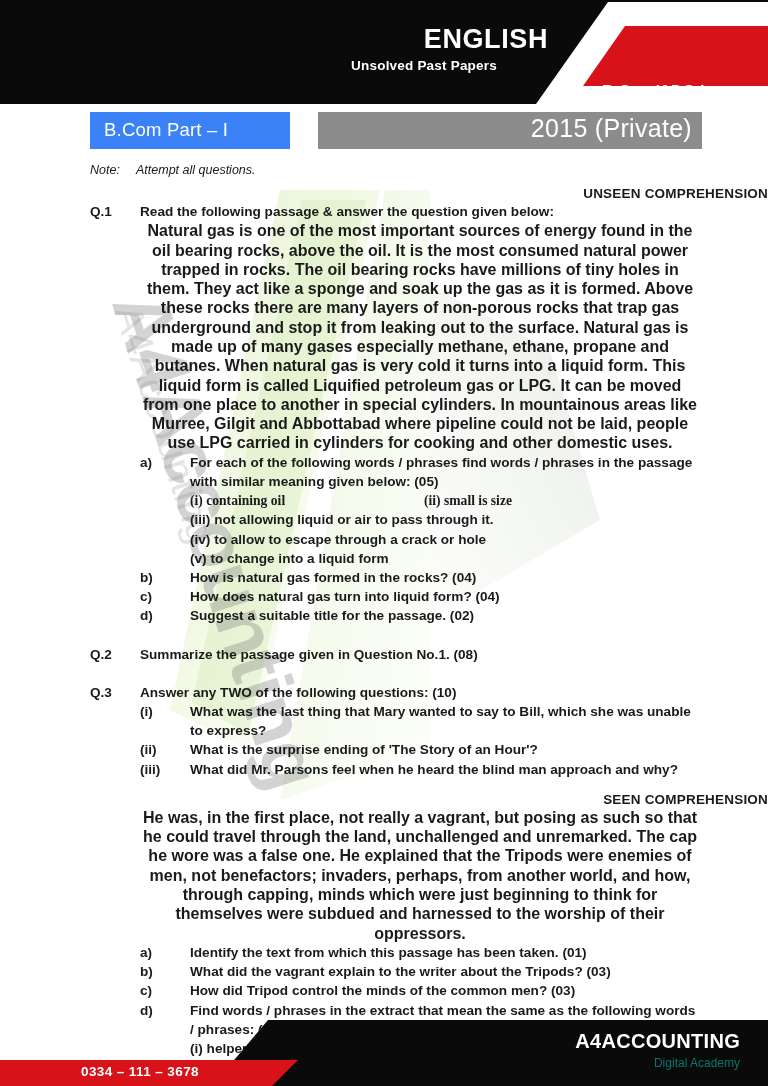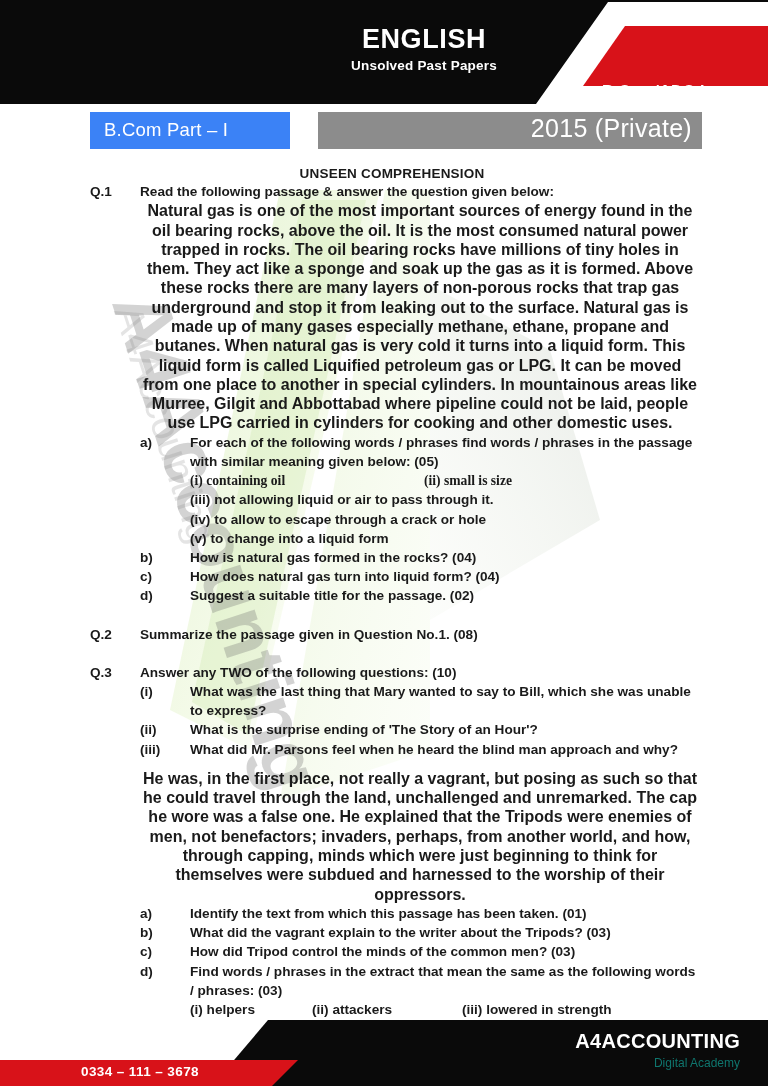--- a/index.html
+++ b/index.html
@@ -34,21 +34,21 @@
     position: absolute;
     left: 0; top: 0;
     width: 768px; height: 104px;
     background: #d81219;
     clip-path: polygon(625px 26px, 768px 26px, 768px 86px, 583px 86px);
   }
   .hdr-title {
     position: absolute;
     left: 300px; top: 25px;
     width: 248px;
-    text-align: center;
+    text-align: right;
     color: #ffffff;
     font-size: 27px;
     font-weight: bold;
     letter-spacing: 0.6px;
     line-height: 1.05;
   }
   .hdr-sub {
     position: absolute;
     left: 300px; top: 58px;
     width: 248px;
@@ -152,21 +152,21 @@
     font-style: italic;
     font-size: 12.5px;
   }
   .note-label {
     position: absolute; left: 90px; top: 0;
   }
   .note-text {
     position: absolute; left: 136px; top: 0;
   }
   .section-head {
-    text-align: center;
+    text-align: right;
     font-size: 13.5px;
     font-weight: bold;
     margin: 3px 0 1px 0;
     padding-left: 16px;
     letter-spacing: 0.2px;
   }
   .qrow {
     position: relative;
     padding-left: 140px;
     padding-right: 41px;
@@ -320,20 +320,24 @@
     <polygon points="255,0 300,0 300,560 150,610" fill="url(#wmg2)"></polygon>
     <polygon points="300,95 420,160 470,330 300,430" fill="url(#wmg3)"></polygon>
     <polygon points="172,10 236,10 118,545 62,512" fill="#cfe9ae" opacity="0.35"></polygon>
   </svg>
   <div class="wm-text">A4Accounting</div>
   <div class="wm-text2">A4Accounting</div>
 </div>
 
 <div class="content">
 
+  <div class="note-line">
+    <span class="note-label">Note:</span>
+    <span class="note-text">Attempt all questions.</span>
+  </div>
 
   <div class="section-head">UNSEEN COMPREHENSION</div>
 
   <div class="qrow">
     <span class="qnum">Q.1</span>
     <span>Read the following passage &amp; answer the question given below:</span>
   </div>
 
   <div class="para">Natural gas is one of the most important sources of energy found in the oil bearing rocks, above the oil. It is the most consumed natural power trapped in rocks. The oil bearing rocks have millions of tiny holes in them. They act like a sponge and soak up the gas as it is formed. Above these rocks there are many layers of non-porous rocks that trap gas underground and stop it from leaking out to the surface. Natural gas is made up of many gases especially methane, ethane, propane and butanes. When natural gas is very cold it turns into a liquid form. This liquid form is called Liquified petroleum gas or LPG. It can be moved from one place to another in special cylinders. In mountainous areas like Murree, Gilgit and Abbottabad where pipeline could not be laid, people use LPG carried in cylinders for cooking and other domestic uses.</div>
 
@@ -383,20 +387,21 @@
     <span class="sub-label">(ii)</span>
     <span>What is the surprise ending of 'The Story of an Hour'?</span>
   </div>
   <div class="sub-row">
     <span class="sub-label">(iii)</span>
     <span>What did Mr. Parsons feel when he heard the blind man approach and why?</span>
   </div>
 
   <div class="gap-sm"></div>
 
+  <div class="section-head">SEEN COMPREHENSION</div>
 
 
   <div class="para">He was, in the first place, not really a vagrant, but posing as such so that he could travel through the land, unchallenged and unremarked. The cap he wore was a false one. He explained that the Tripods were enemies of men, not benefactors; invaders, perhaps, from another world, and how, through capping, minds which were just beginning to think for themselves were subdued and harnessed to the worship of their oppressors.</div>
 
   <div class="sub-row">
     <span class="sub-label">a)</span>
     <span>Identify the text from which this passage has been taken. (01)</span>
   </div>
   <div class="sub-row">
     <span class="sub-label">b)</span>

